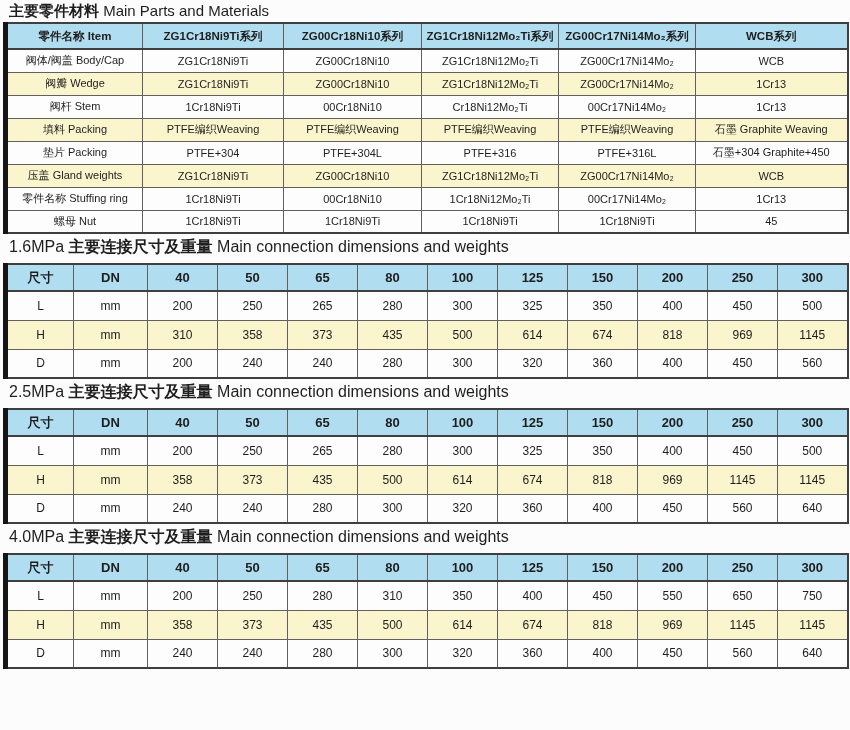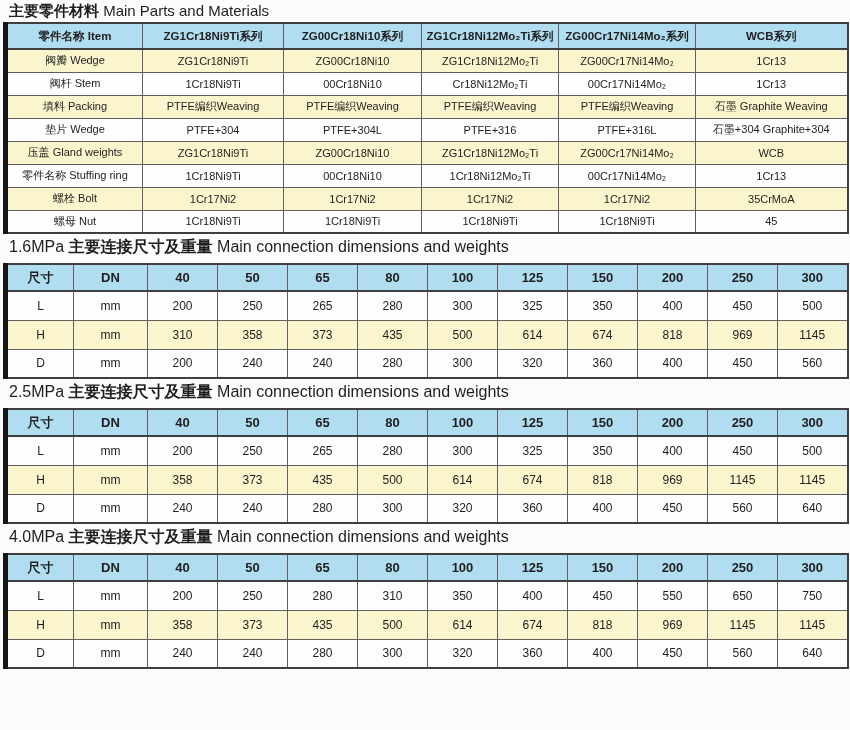--- a/index.html
+++ b/index.html
@@ -92,20 +92,28 @@
       <tr>
           <th>零件名称 Item</th>
           <th>ZG1Cr18Ni9Ti系列</th>
           <th>ZG00Cr18Ni10系列</th>
           <th>ZG1Cr18Ni12Mo₂Ti系列</th>
           <th>ZG00Cr17Ni14Mo₂系列</th>
           <th>WCB系列</th>
         </tr>
     </thead>
     <tbody>
+        <tr>
+          <th>阀体/阀盖 Body/Cap</th>
+          <td>ZG1Cr18Ni9Ti</td>
+          <td>ZG00Cr18Ni10</td>
+          <td>ZG1Cr18Ni12Mo₂Ti</td>
+          <td>ZG00Cr17Ni14Mo₂</td>
+          <td>WCB</td>
+        </tr>
         <tr class="alt">
           <th>阀瓣 Wedge</th>
           <td>ZG1Cr18Ni9Ti</td>
           <td>ZG00Cr18Ni10</td>
           <td>ZG1Cr18Ni12Mo₂Ti</td>
           <td>ZG00Cr17Ni14Mo₂</td>
           <td>1Cr13</td>
         </tr>
         <tr>
           <th>阀杆 Stem</th>
@@ -117,50 +125,42 @@
         </tr>
         <tr class="alt">
           <th>填料 Packing</th>
           <td>PTFE编织Weaving</td>
           <td>PTFE编织Weaving</td>
           <td>PTFE编织Weaving</td>
           <td>PTFE编织Weaving</td>
           <td>石墨 Graphite Weaving</td>
         </tr>
         <tr>
-          <th>垫片 Wedge</th>
+          <th>垫片 Packing</th>
           <td>PTFE+304</td>
           <td>PTFE+304L</td>
           <td>PTFE+316</td>
           <td>PTFE+316L</td>
-          <td>石墨+304 Graphite+304</td>
+          <td>石墨+304 Graphite+450</td>
         </tr>
         <tr class="alt">
           <th>压盖 Gland weights</th>
           <td>ZG1Cr18Ni9Ti</td>
           <td>ZG00Cr18Ni10</td>
           <td>ZG1Cr18Ni12Mo₂Ti</td>
           <td>ZG00Cr17Ni14Mo₂</td>
           <td>WCB</td>
         </tr>
         <tr>
           <th>零件名称 Stuffing ring</th>
           <td>1Cr18Ni9Ti</td>
           <td>00Cr18Ni10</td>
           <td>1Cr18Ni12Mo₂Ti</td>
           <td>00Cr17Ni14Mo₂</td>
           <td>1Cr13</td>
-        </tr>
-        <tr class="alt">
-          <th>螺栓 Bolt</th>
-          <td>1Cr17Ni2</td>
-          <td>1Cr17Ni2</td>
-          <td>1Cr17Ni2</td>
-          <td>1Cr17Ni2</td>
-          <td>35CrMoA</td>
         </tr>
         <tr>
           <th>螺母 Nut</th>
           <td>1Cr18Ni9Ti</td>
           <td>1Cr18Ni9Ti</td>
           <td>1Cr18Ni9Ti</td>
           <td>1Cr18Ni9Ti</td>
           <td>45</td>
         </tr>
       </tbody>

